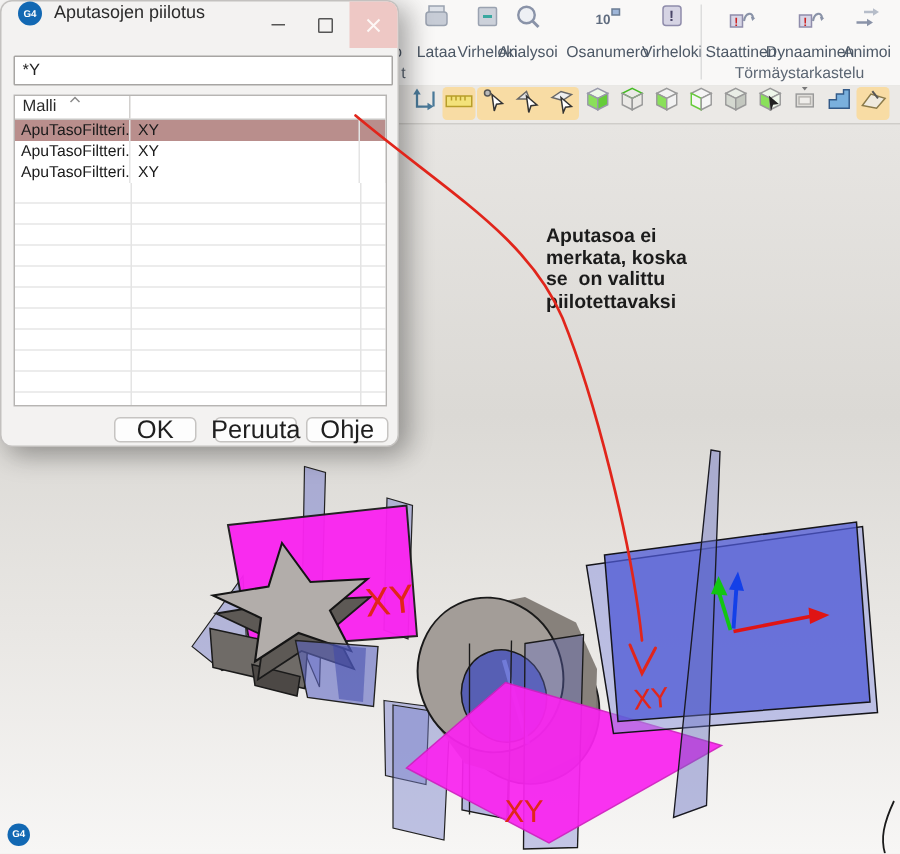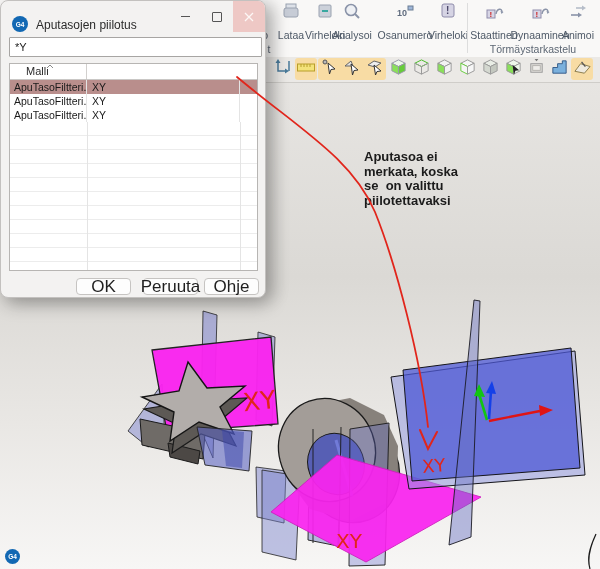--- a/index.html
+++ b/index.html
@@ -29,38 +29,38 @@
             background:linear-gradient(180deg,#e7e5e2 0%,#dbd9d5 40%,#e9e7e4 70%,#f7f6f5 100%);}
   .scene-svg{position:absolute;left:0;top:0;width:600px;height:569px;z-index:1;pointer-events:none;}
   .ink-svg{position:absolute;left:0;top:0;width:600px;height:569px;z-index:30;pointer-events:none;}
   .annotation{position:absolute;left:364px;top:150px;width:110px;z-index:5;
               font-size:13px;font-weight:bold;color:#1b1b1b;line-height:14.5px;white-space:pre-wrap;}
 
   
   .dialog{position:absolute;left:0;top:0;width:264px;height:296px;background:#f3f2f1;
           border:1px solid #c3c1bf;border-radius:8px;z-index:10;
           box-shadow:4px 6px 18px rgba(0,0,0,.28),10px 2px 16px rgba(0,0,0,.10);}
-  .titlebar{position:absolute;left:0;top:0;right:0;height:31px;display:flex;align-items:flex-end;}
+  .titlebar{position:absolute;left:0;top:0;right:0;height:31px;display:flex;align-items:flex-start;}
   .g4icon{width:16px;height:16px;border-radius:50%;background:#1268b3;color:#fff;
           font-size:6.5px;font-weight:bold;display:flex;align-items:center;justify-content:center;
           margin-left:11px;}
   .dtitle{font-size:12px;color:#2b2b2b;margin-left:8px;}
   .winbtns{position:absolute;right:0;top:0;height:31px;display:flex;}
   .wbtn{width:32px;height:31px;display:flex;align-items:center;justify-content:center;}
   .wb-min i{display:block;width:9px;height:1px;background:#555;}
   .wb-max i{display:block;width:8px;height:8px;border:1px solid #555;border-radius:1px;}
   .wb-close{background:#eec8c5;border-radius:0 7px 0 0;}
   .filter{position:absolute;left:8px;top:36px;width:246px;height:18px;border:1px solid #a7a5a3;
           background:#fff;font-size:11px;font-family:"Liberation Sans",sans-serif;color:#222;
           padding:0 0 0 5px;border-radius:1px;}
   .table{position:absolute;left:8px;top:62px;width:247px;height:206px;background:#fff;
          border:1px solid #b7b5b3;overflow:hidden;}
   .thead{display:grid;grid-template-columns:77px 153px 1fr;height:15px;
          border-bottom:1px solid #c9c7c5;position:relative;}
-  .thead .hc{font-size:11px;color:#2a2a2a;padding-left:16px;line-height:15px;
+  .thead .hc{font-size:11px;color:#2a2a2a;padding-left:5px;line-height:15px;
              border-right:1px solid #d2d0ce;overflow:hidden;}
   .sortmark{position:absolute;left:36px;top:0px;width:8px;height:5px;}
   .trow{display:grid;grid-template-columns:77px 153px 1fr;height:14px;align-items:center;}
   .trow .c{height:14px;line-height:14px;font-size:10.5px;color:#1a1a1a;white-space:nowrap;
            overflow:hidden;border-right:1px solid #e4e4e4;display:flex;align-items:center;}
   .trow .c1{padding-left:2px;gap:2px;}
   .trow .c2{padding-left:5px;}
   .trow.sel{background:#b98e8c;}
   .tempty{position:relative;height:149px;
           background:repeating-linear-gradient(180deg,#fff 0 13px,#ececec 13px 14px);}

